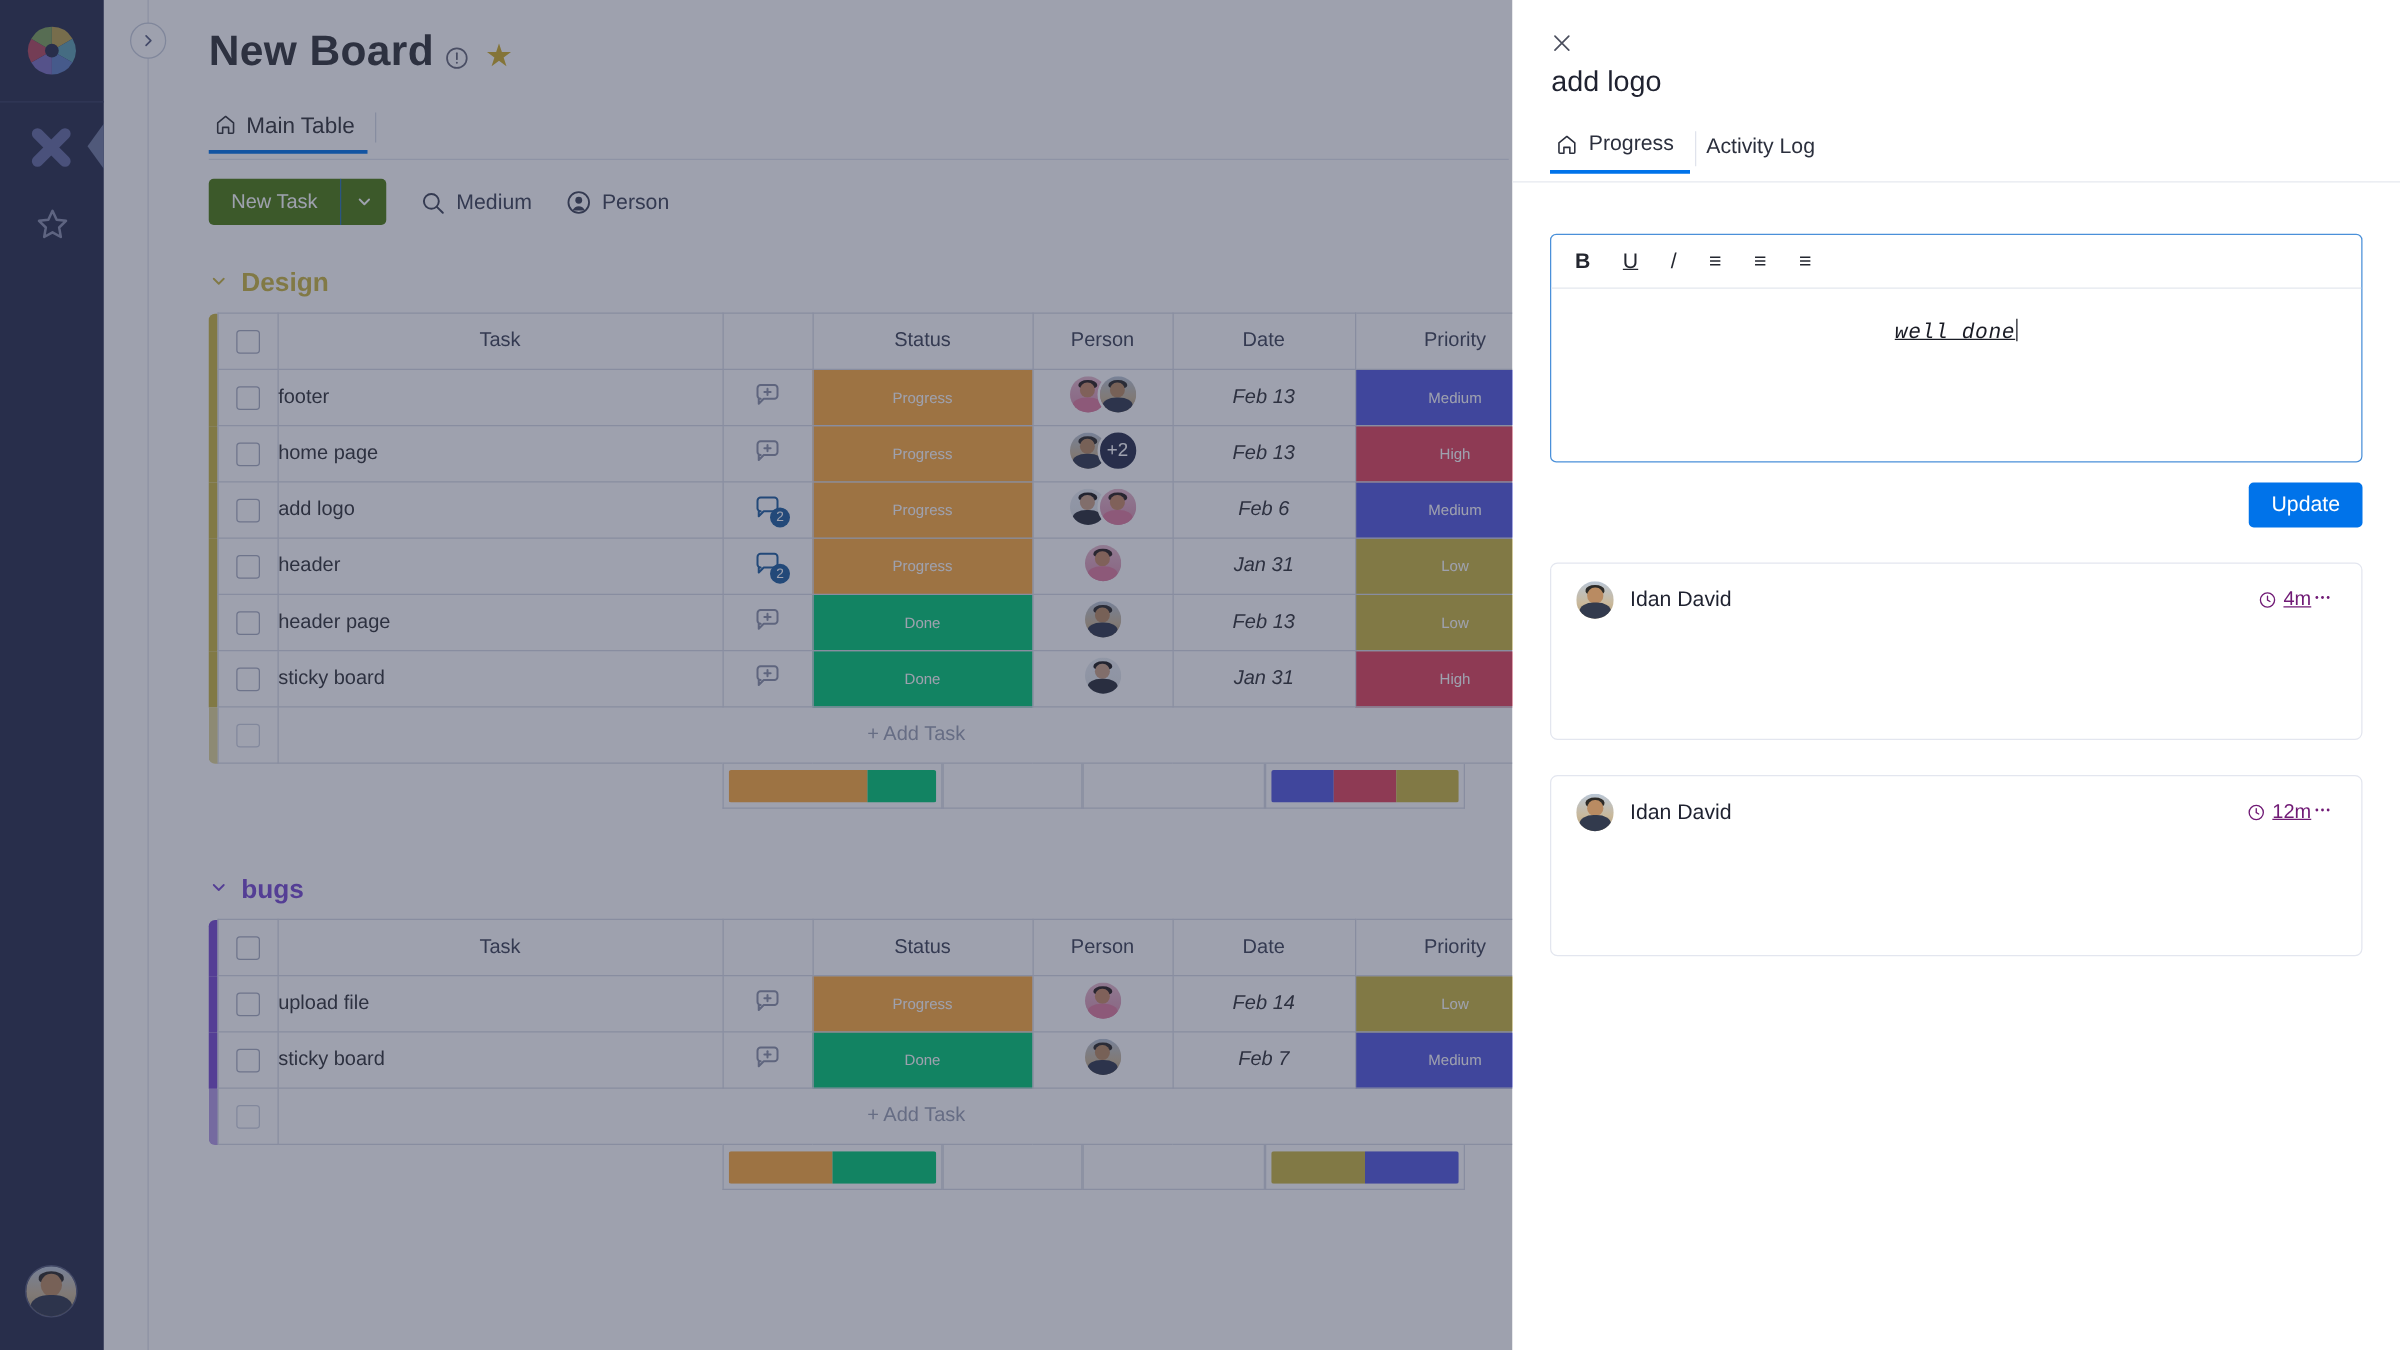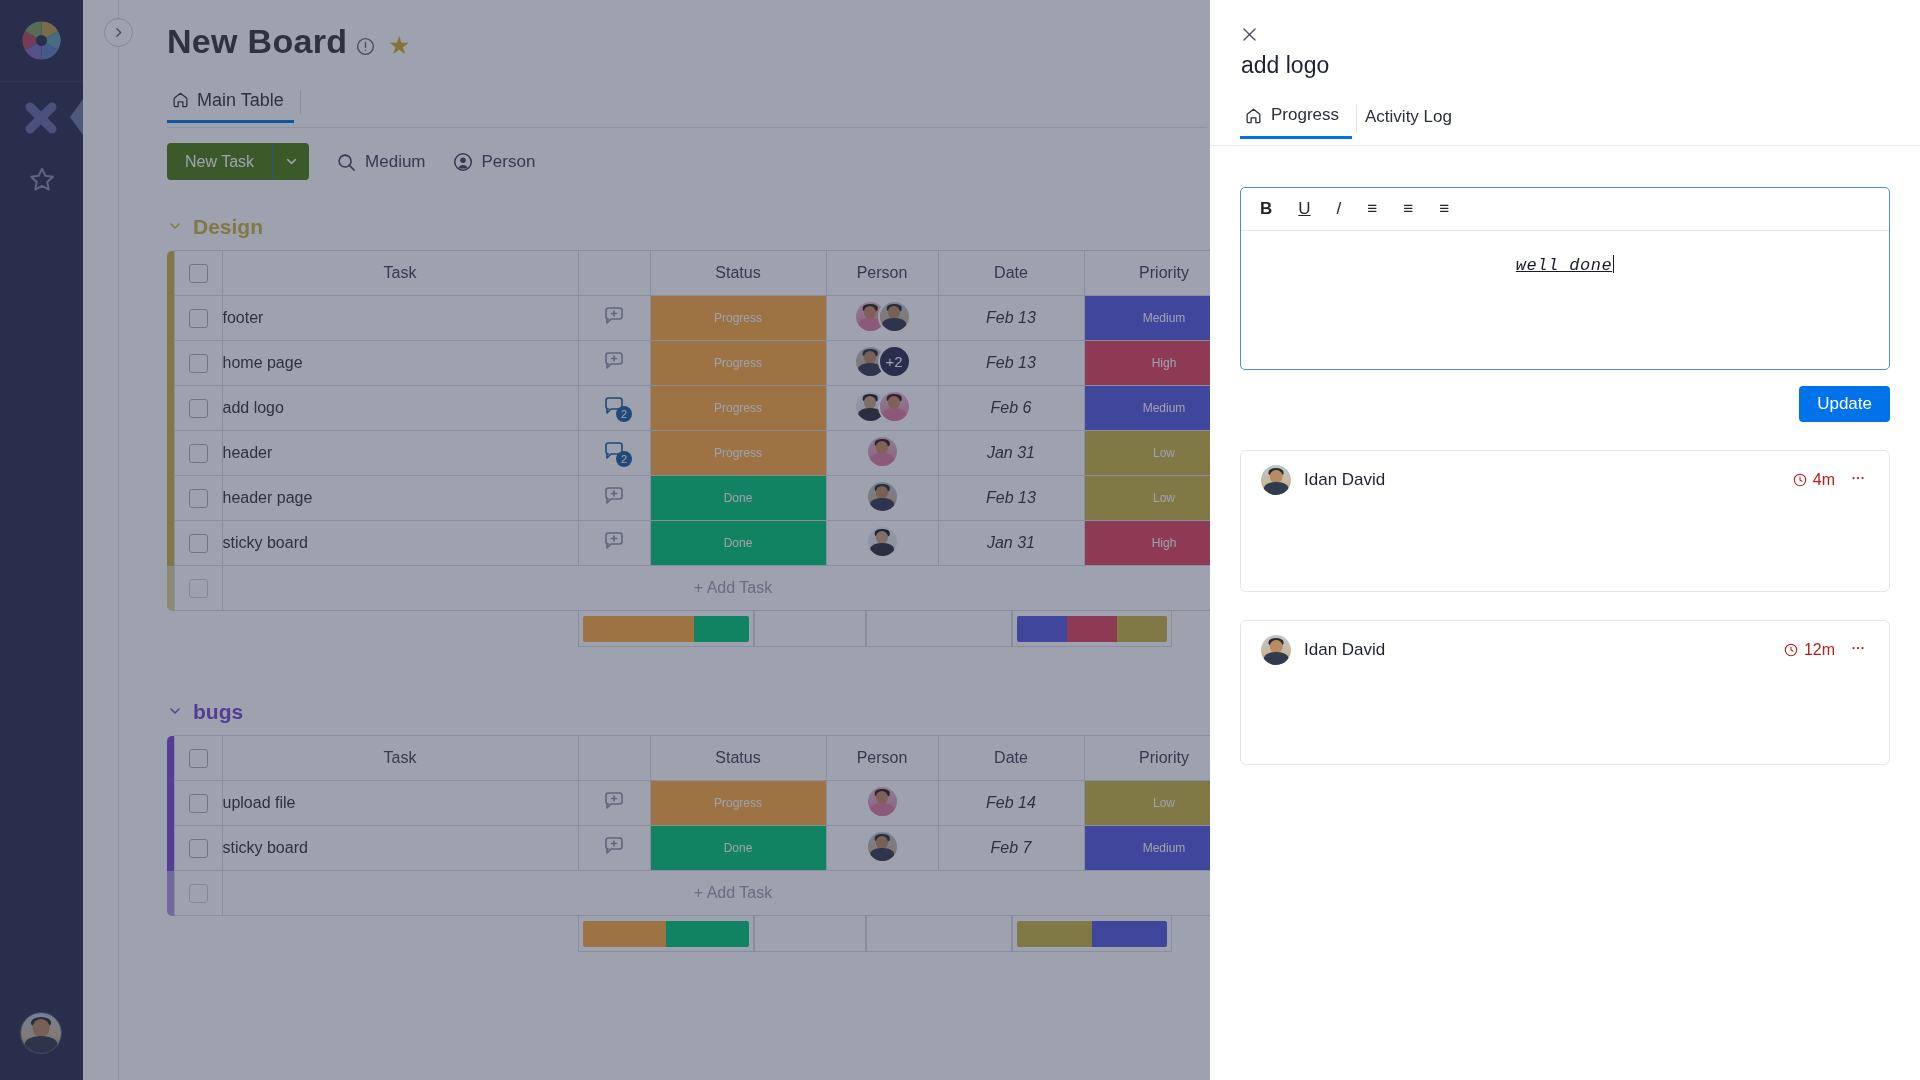--- a/index.html
+++ b/index.html
@@ -186,21 +186,21 @@
 
   .card {
     position: absolute; left: 30px; width: 650px;
     border: 1px solid #e3e6ef; border-radius: 6px; background: #fff;
   }
   .card-head {
     display: flex; align-items: center; height: 58px; padding: 0 22px 0 20px;
   }
   .card-av { width: 30px; height: 30px; border-radius: 50%; overflow: hidden; }
   .card-name { margin-left: 13px; font-size: 17px; color: #1f2230; }
-  .card-meta { margin-left: auto; display: flex; align-items: center; gap: 14px; color: #b91c1c; font-size: 16px; }
+  .card-meta { margin-left: auto; display: flex; align-items: center; color: #701a75; font-size: 16px; text-decoration: underline; }
   .card-time { display: flex; align-items: center; gap: 5px; }
   .card-body { font-size: 19px; color: #14161d; padding: 0 28px 30px 28px; }
   .card-body.center { text-align: center; font-weight: 700; }
 
   
   .face { width: 100%; height: 100%; position: relative; }
   .face .bg { position: absolute; inset: 0; }
   .face .head {
     position: absolute; left: 50%; top: 16%; width: 42%; height: 44%;
     transform: translateX(-50%); border-radius: 50%;

